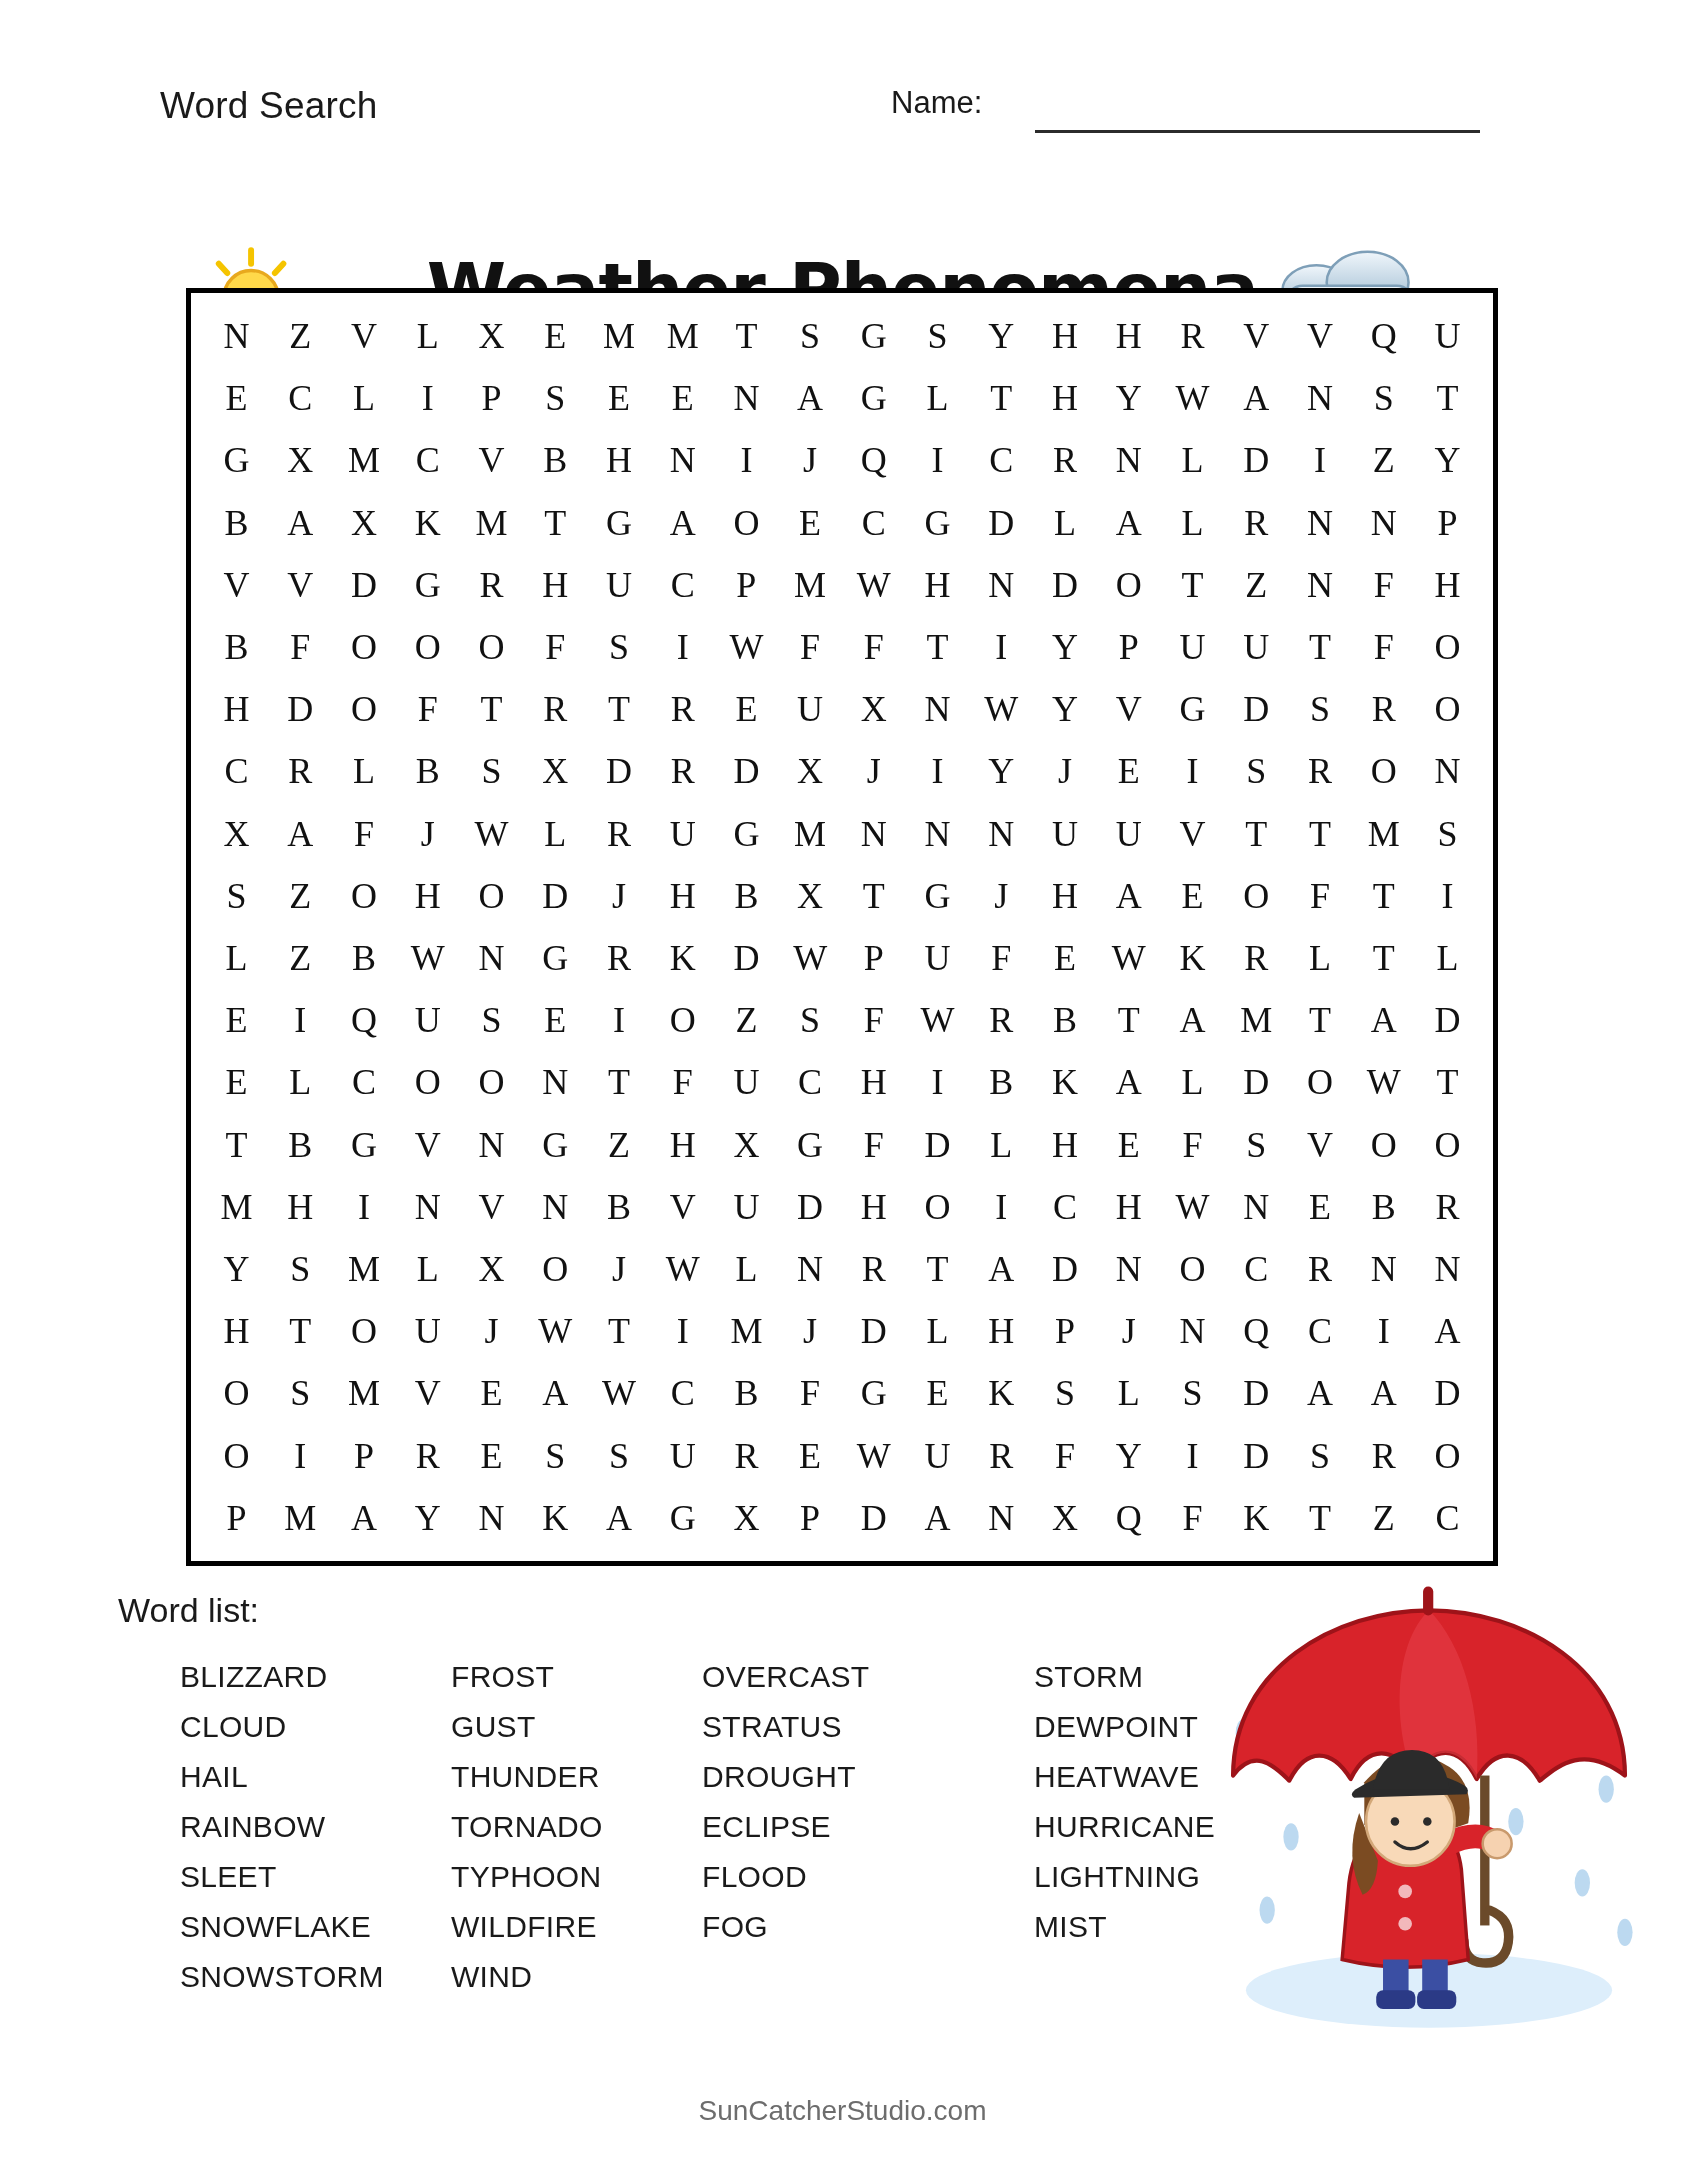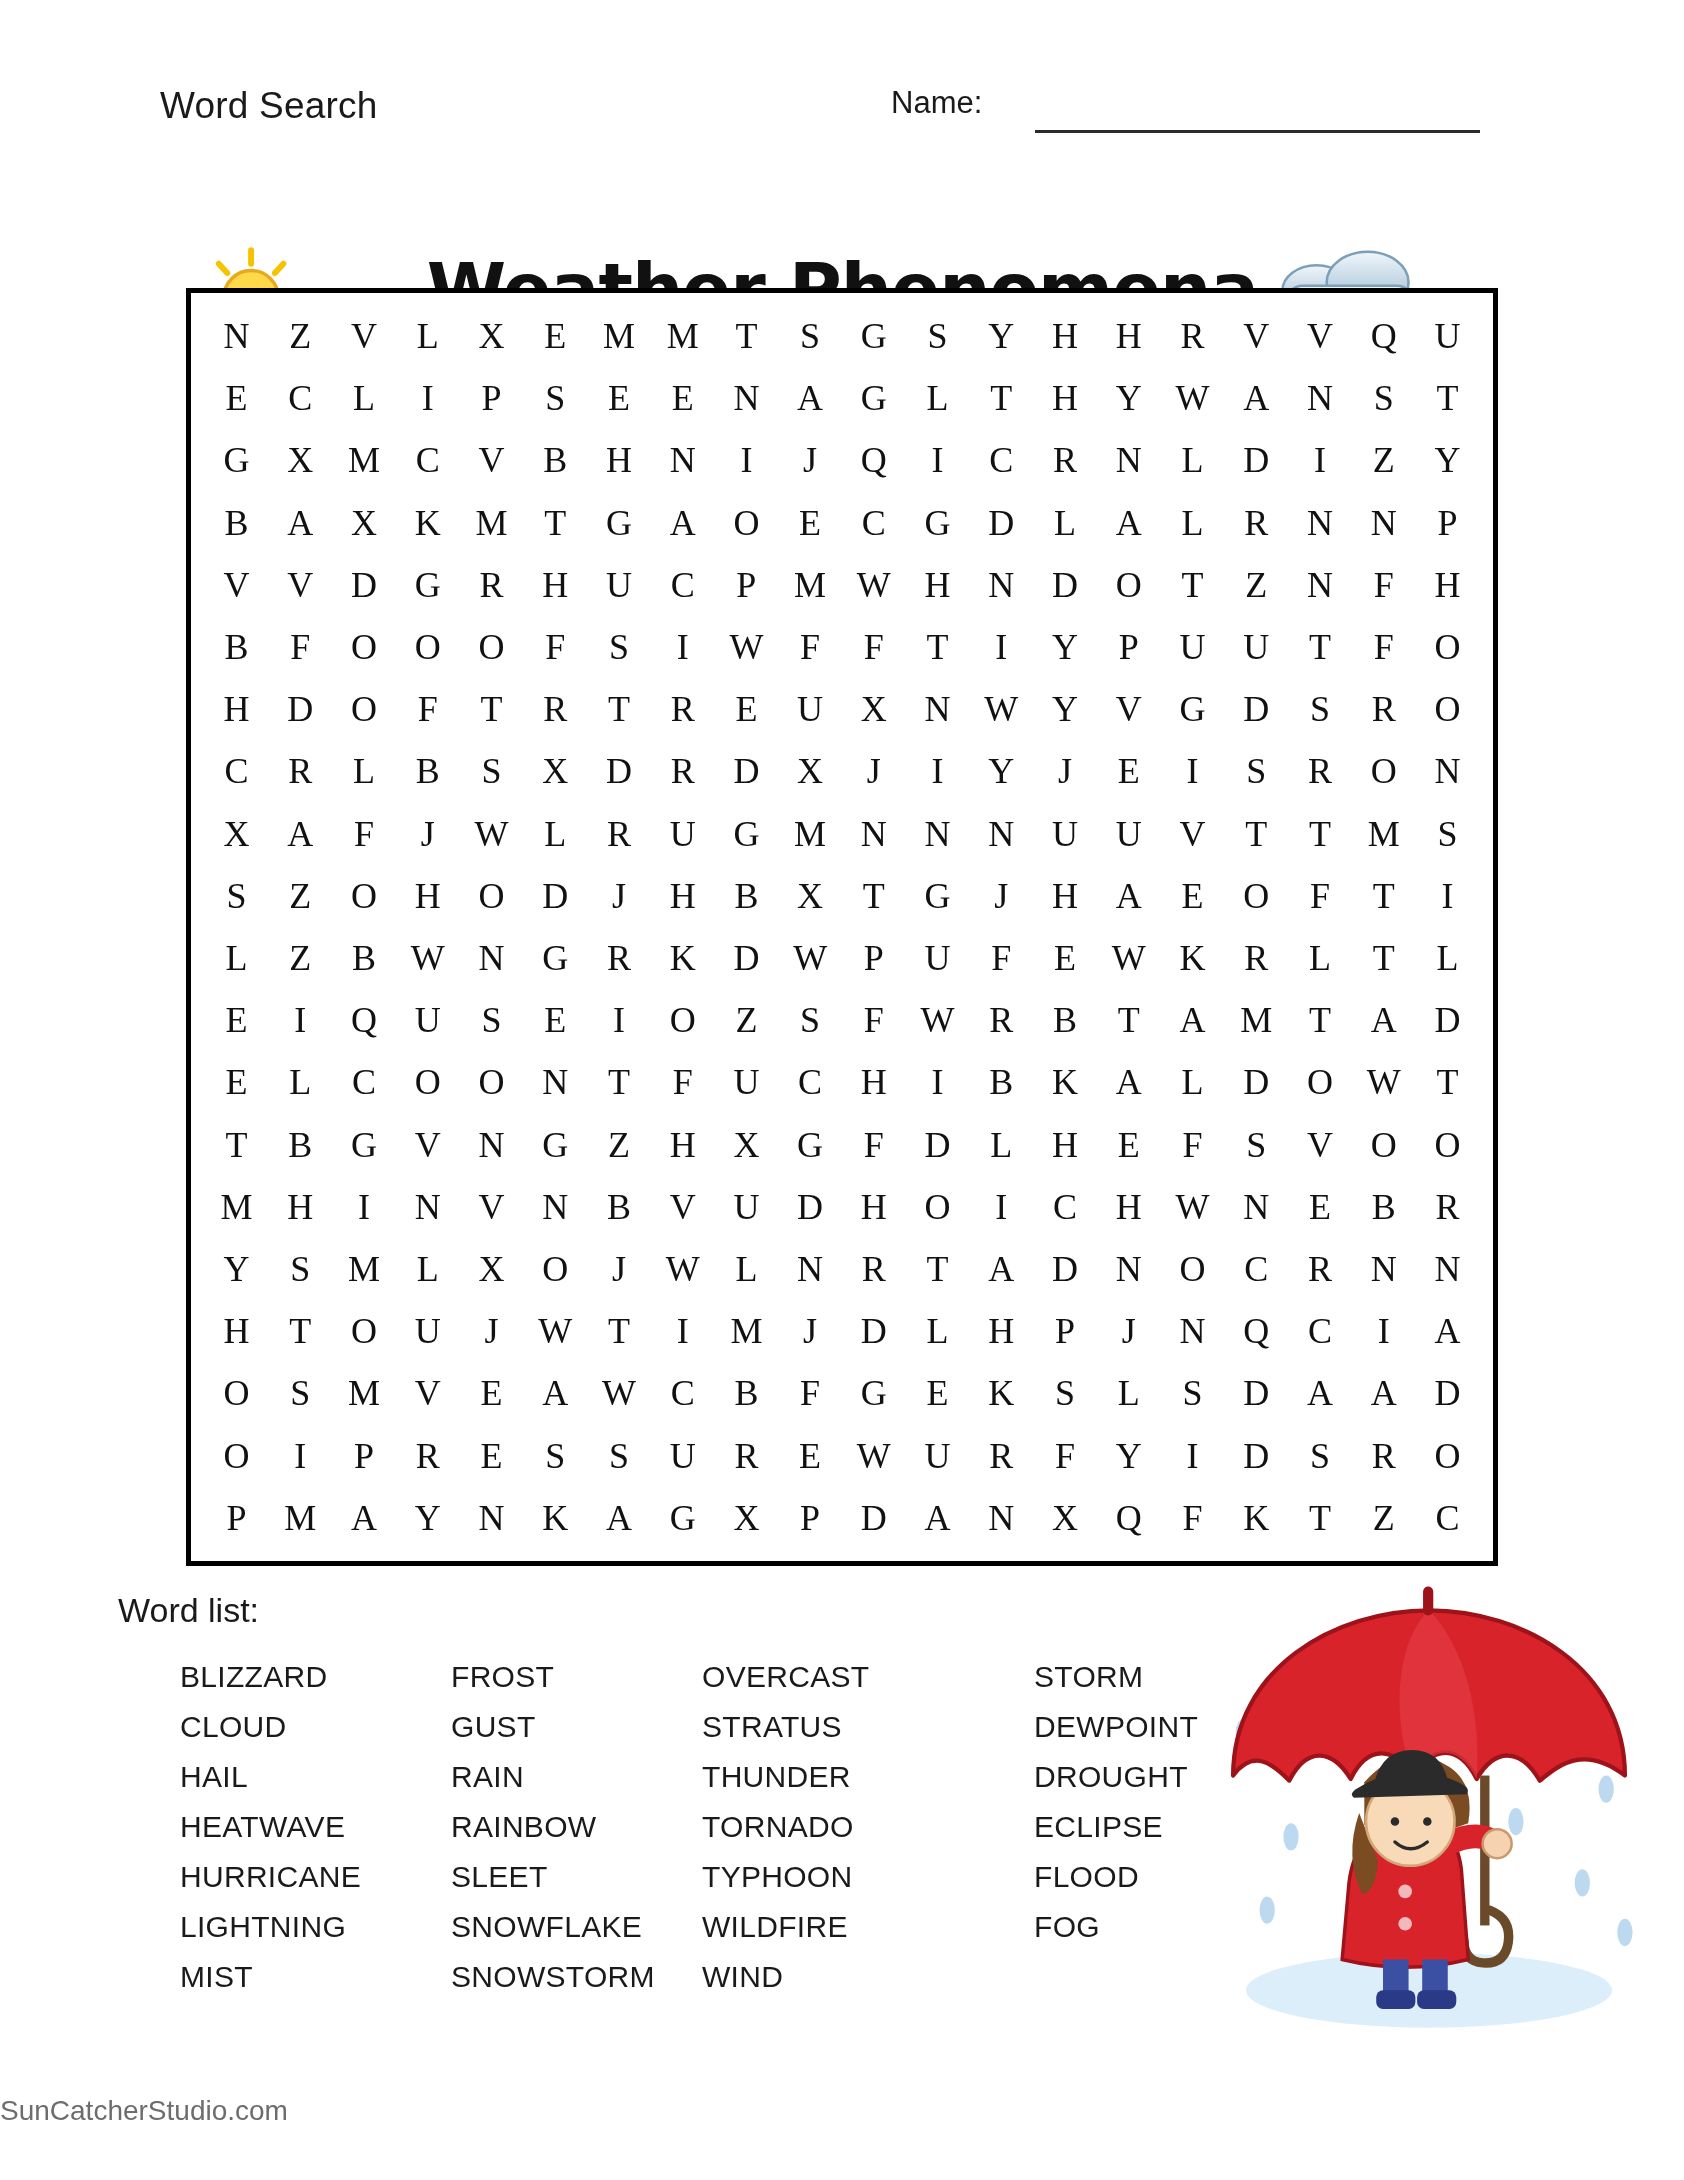--- a/index.html
+++ b/index.html
@@ -156,20 +156,21 @@
     width: 477px;
     height: 477px;
   }
 
   
   .footer {
     position: absolute;
     left: 0;
     top: 2095px;
     width: 100%;
+    text-align: center;
     font-size: 28px;
     color: #6d6d6d;
   }
 </style>
 </head>
 <body>
 
 <div class="page">
 
   <div class="header-row">
@@ -633,21 +634,20 @@
   <div class="wordlist" id="wordlist-root">
       <div class="word">BLIZZARD</div>
       <div class="word">FROST</div>
       <div class="word">OVERCAST</div>
       <div class="word">STORM</div>
       <div class="word">CLOUD</div>
       <div class="word">GUST</div>
       <div class="word">STRATUS</div>
       <div class="word">DEWPOINT</div>
       <div class="word">HAIL</div>
-      <div class="word">RAIN</div>
       <div class="word">THUNDER</div>
       <div class="word">DROUGHT</div>
       <div class="word">HEATWAVE</div>
       <div class="word">RAINBOW</div>
       <div class="word">TORNADO</div>
       <div class="word">ECLIPSE</div>
       <div class="word">HURRICANE</div>
       <div class="word">SLEET</div>
       <div class="word">TYPHOON</div>
       <div class="word">FLOOD</div>

